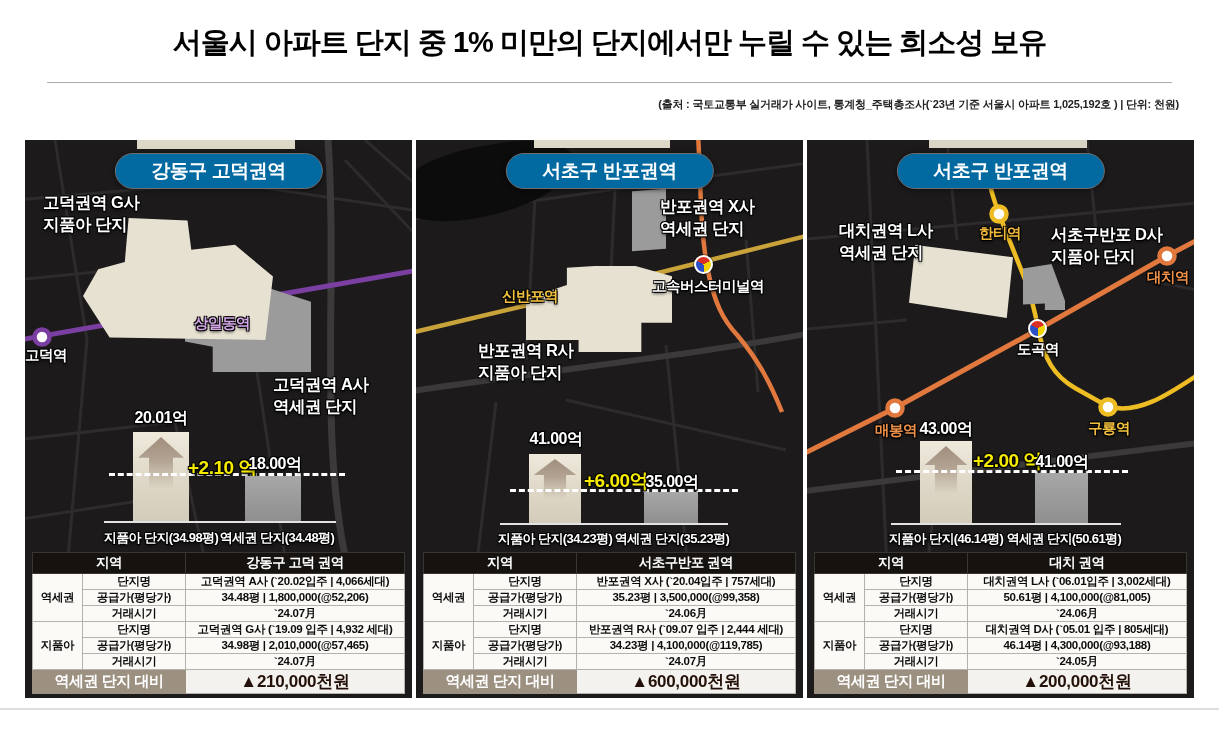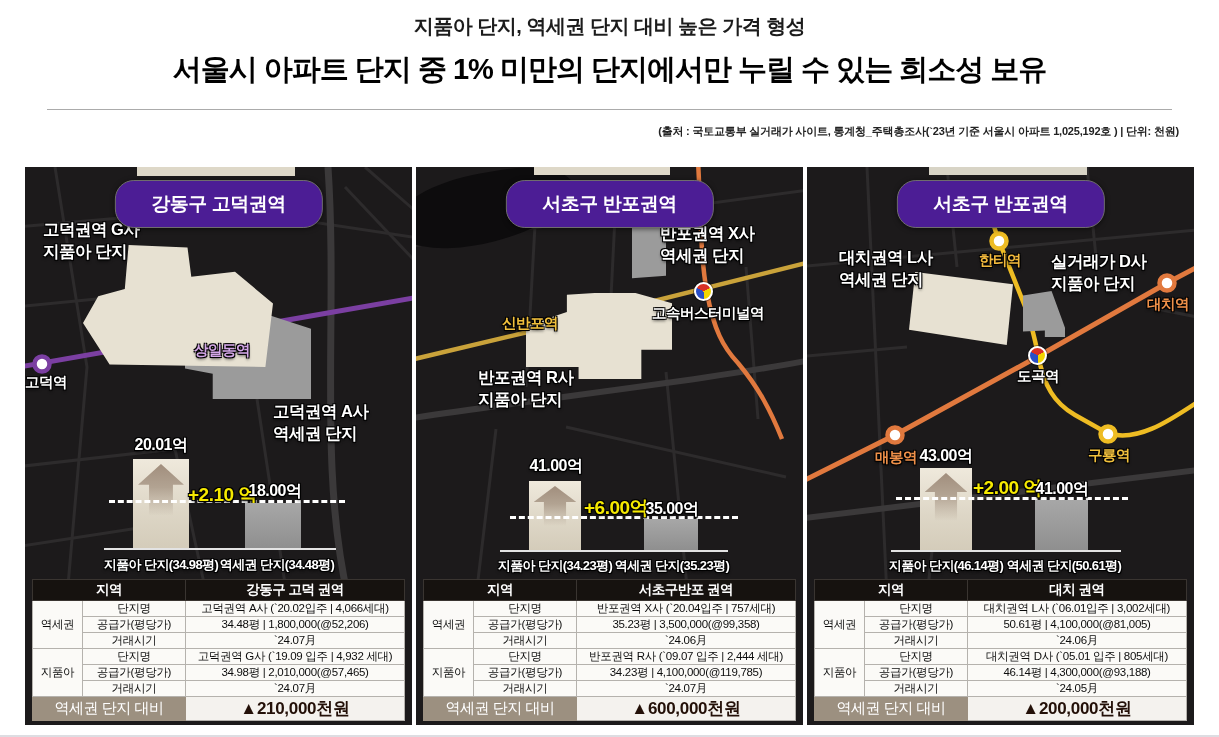--- a/index.html
+++ b/index.html
@@ -8,22 +8,22 @@
   .hdr { text-align:center; padding-top:13px; }
   .sub { font-size:20px; font-weight:600; color:#1c1c1c; letter-spacing:-0.5px; }
   .ttl { font-size:29px; font-weight:800; color:#000; margin-top:10px; letter-spacing:-1px; }
   .divider { height:1px; background:#ababab; margin:19px 47px 0 47px; }
   .src { text-align:right; margin:14px 40px 0 0; font-size:11px; font-weight:600; color:#222; letter-spacing:-0.2px; }
   .panels { display:flex; gap:4px; margin:28px 25px 0 25px; }
   .panel { position:relative; width:387px; height:558px; background:#1c1a1b; overflow:hidden; }
   .lines { position:absolute; left:0; top:0; width:387px; height:558px; }
   .bldg { position:absolute; }
   .pill { position:absolute; top:13px; left:50%; transform:translateX(-50%);
-    background:#4c1d95; border:1px solid #6f6c6d; border-radius:19px; color:#fff;
-    font-size:19px; font-weight:800; padding:10px 36px; white-space:nowrap; letter-spacing:-0.5px;
+    background:#0369a1; border:1px solid #6f6c6d; border-radius:19px; color:#fff;
+    font-size:19px; font-weight:800; padding:4px 36px; white-space:nowrap; letter-spacing:-0.5px;
     box-shadow:0 1px 5px rgba(0,0,0,.55); z-index:6; }
   .olt { text-shadow:-1px -1px 0 #000,1px -1px 0 #000,-1px 1px 0 #000,1px 1px 0 #000,0 2px 3px rgba(0,0,0,.75); }
   .area { position:absolute; color:#fff; font-weight:800; font-size:16.5px; line-height:1.32;
     white-space:pre-line; letter-spacing:-0.5px; z-index:5; }
   .stl { position:absolute; font-weight:800; font-size:14.5px; white-space:nowrap; letter-spacing:-0.5px; z-index:5; }
   .cen { transform:translateX(-50%); }
   .xfer { position:absolute; width:19px; height:19px; border-radius:50%; border:2.5px solid #fff;
     background:conic-gradient(from -60deg,#d93025 0 120deg,#f2d500 120deg 240deg,#2a4fc7 240deg 360deg);
     box-shadow:0 0 0 1px rgba(0,0,0,.4); z-index:5; }
   .chart { position:absolute; inset:0; z-index:4; }
@@ -36,33 +36,32 @@
   .dash { position:absolute; border-top:3px dashed #fff; }
   .bline { position:absolute; height:2px; background:#e3e3e3; }
   .cval { position:absolute; color:#fff; font-weight:800; font-size:16px; letter-spacing:-0.5px; }
   .diff { position:absolute; font-weight:800; font-size:19px; letter-spacing:-0.5px; }
   .xl { position:absolute; color:#fff; font-weight:800; font-size:13px; white-space:nowrap; letter-spacing:-0.6px; }
   .ptable { position:absolute; left:7px; right:7px; bottom:4px; border-collapse:collapse;
     table-layout:fixed; z-index:7; width:calc(100% - 14px); }
   .ptable td { border:1px solid #b5b2ad; text-align:center; padding:0; overflow:hidden; white-space:nowrap; }
   .thead td { background:#16120f; color:#fff; font-weight:800; font-size:13.5px; height:21px;
     border-color:#3a3531; letter-spacing:-0.5px; }
-  .brow td { background:#fbfaf7; color:#0c0c0c; font-weight:400; font-size:11.5px; height:15px;
+  .brow td { background:#fbfaf7; color:#0c0c0c; font-weight:700; font-size:11.5px; height:15px;
     line-height:15px; letter-spacing:-0.3px; }
   .tfoot td { height:24px; }
-  .flabel { background:#9c9080; color:#fff; font-weight:400; font-size:15px; letter-spacing:-0.5px; border-color:#9c9080 !important; }
+  .flabel { background:#9c9080; color:#fff; font-weight:700; font-size:15px; letter-spacing:-0.5px; border-color:#9c9080 !important; }
   .fvalue { background:#f4f2ee; color:#231008; font-weight:800; font-size:17px; letter-spacing:-0.3px; }
   .footline { height:2px; background:#dddde2; margin-top:10px; }
 </style>
 </head>
 <body>
 
 <div>
   <div class="hdr">
-    <div class="sub">지품아 단지, 역세권 단지 대비 높은 가격 형성</div>
     <div class="ttl">서울시 아파트 단지 중 1% 미만의 단지에서만 누릴 수 있는 희소성 보유</div>
   </div>
   <div class="divider"></div>
   <div class="src">(출처 : 국토교통부 실거래가 사이트, 통계청_주택총조사(`23년 기준 서울시 아파트 1,025,192호 ) | 단위: 천원)</div>
 
   <div class="panels">
 
     <div class="panel">
       <svg class="lines" viewBox="0 0 387 558">
         <g stroke="#2d2b2c" stroke-width="3" fill="none">
@@ -252,21 +251,21 @@
         <circle cx="360" cy="116" r="7.5" fill="#fff" stroke="#e1793e" stroke-width="4.5"></circle>
         <circle cx="88" cy="268" r="7.5" fill="#fff" stroke="#e1793e" stroke-width="4.5"></circle>
         <circle cx="301" cy="267" r="7.5" fill="#fff" stroke="#eebc23" stroke-width="4.5"></circle>
       </svg>
       <div class="bldg" style="left:122px;top:0;width:158px;height:8px;background:#d8d4c6"></div>
       <div class="bldg" style="left:216px;top:124px;width:42px;height:46px;background:#9b9b9b;clip-path:polygon(0 10%,68% 0,100% 80%,100% 100%,52% 100%,52% 86%,0 88%)"></div>
       <div class="bldg" style="left:102px;top:102px;width:104px;height:76px;background:#e7e1d2;clip-path:polygon(6% 4%,100% 20%,94% 100%,0 80%)"></div>
       <div class="pill">서초구 반포권역</div>
       <div class="area olt" style="left:32px;top:80px;width:116px">대치권역 L사
 역세권 단지</div>
-      <div class="area olt" style="left:244px;top:84px;width:120px">실거래가 D사
+      <div class="area olt" style="left:244px;top:84px;width:120px">서초구반포 D사
 지품아 단지</div>
       <div class="xfer" style="left:221px;top:179px"></div>
       <div class="stl olt cen" style="left:193px;top:84px;color:#f2b93d">한티역</div>
       <div class="stl olt cen" style="left:361px;top:128px;color:#f0914a">대치역</div>
       <div class="stl olt cen" style="left:231px;top:200px;color:#fff">도곡역</div>
       <div class="stl olt cen" style="left:89px;top:281px;color:#f0914a">매봉역</div>
       <div class="stl olt cen" style="left:302px;top:279px;color:#f2c13d">구룡역</div>
       <div class="chart">
         <div class="cval olt cen" style="left:139px;top:279px">43.00억</div>
         <div class="bar bar-cream" style="left:113px;top:301px;width:52px;height:82px">

